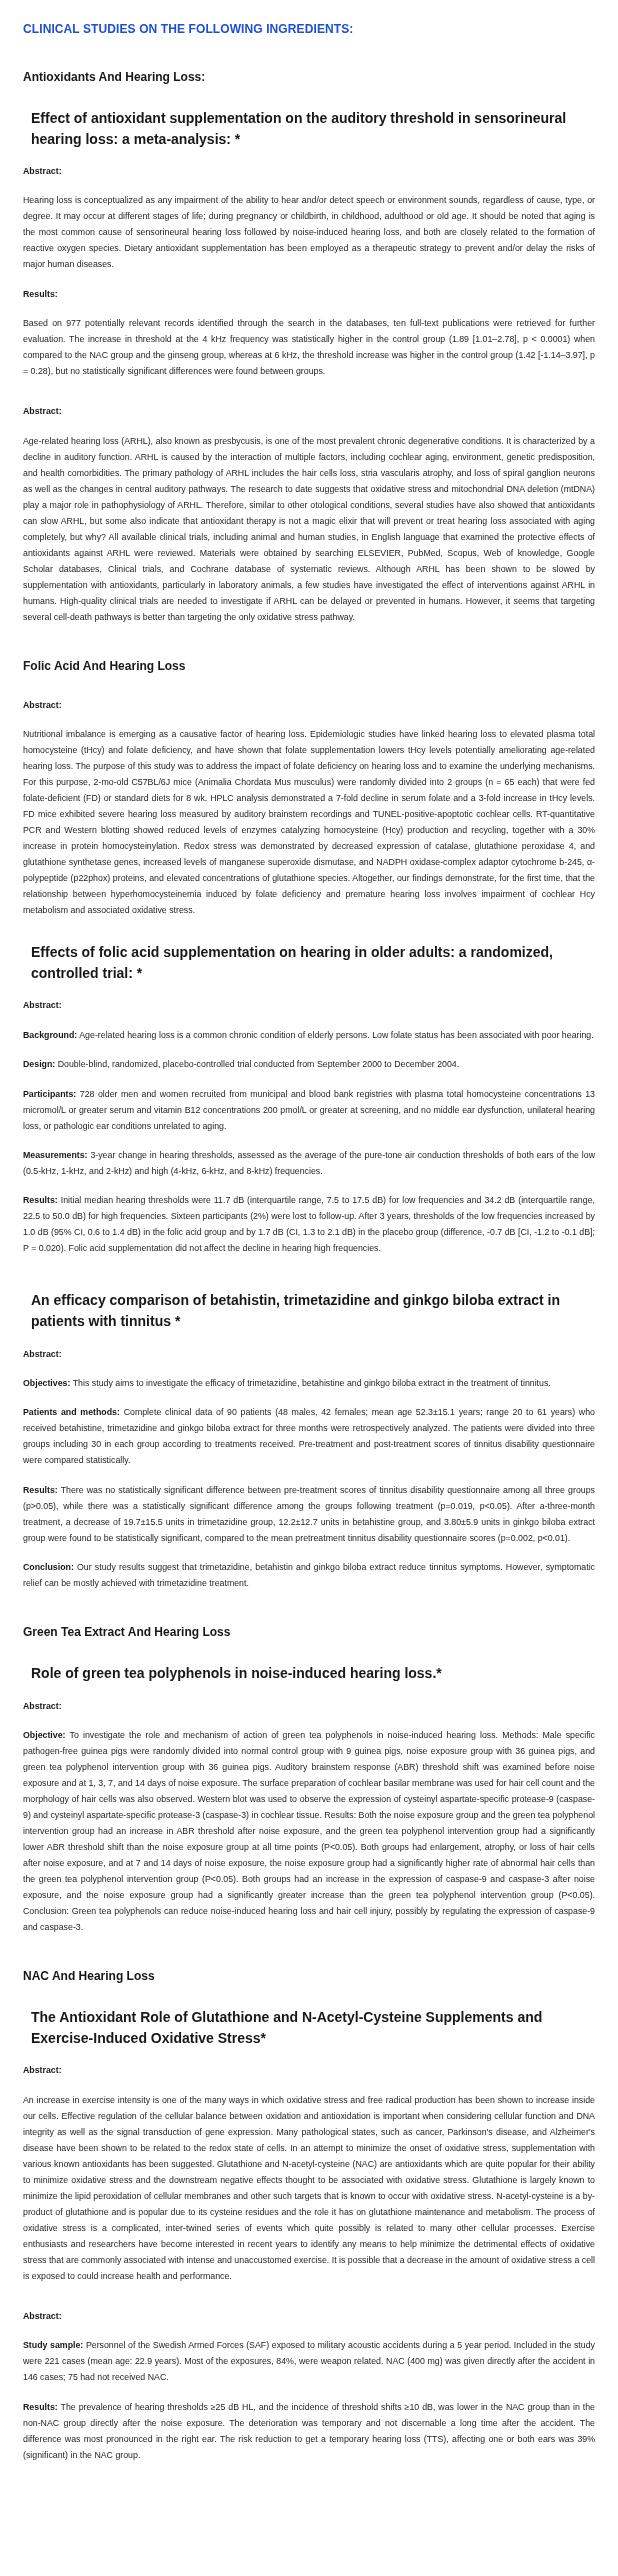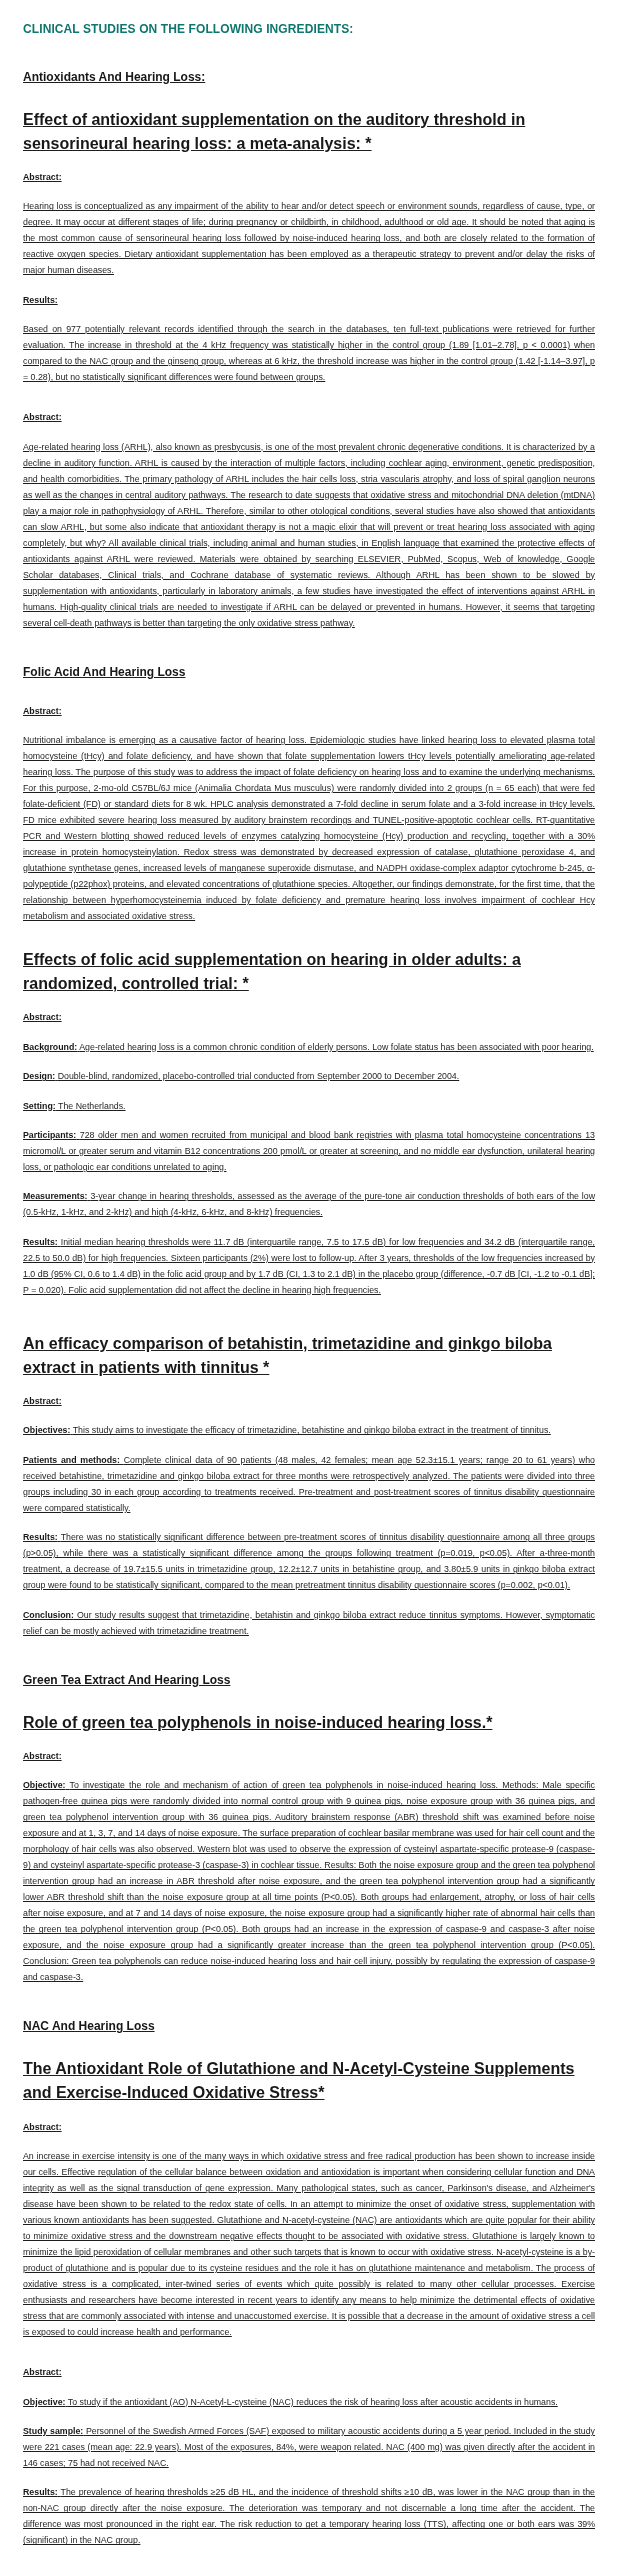--- a/index.html
+++ b/index.html
@@ -8,38 +8,38 @@
     min-height: 3217px;
     box-sizing: border-box;
     padding: 21.6px 23px 31px 23px;
     font-family: "Liberation Sans", "DejaVu Sans", sans-serif;
     color: #1e1e1e;
     font-size: 8.8px;
   }
   h1.page-title {
     font-size: 12px;
     font-weight: bold;
-    color: #0f766e;
+    color: #1d4ed8;
     margin: 0;
     letter-spacing: 0.1px;
   }
-  section.ingredient-section { margin-top: 34px; text-decoration: underline; }
+  section.ingredient-section { margin-top: 34px; }
   h2.section-heading {
     font-size: 12px;
     font-weight: bold;
     color: #181818;
     margin: 0;
   }
   article.study { margin-top: 24px; }
   h3.study-title {
-    font-size: 16px;
+    font-size: 14px;
     font-weight: bold;
     color: #181818;
     line-height: 1.5;
-    margin: 0;
+    margin: 8px;
   }
   p.block {
     margin: 13.4px 0 0 0;
     line-height: 1.82;
     text-align: justify;
   }
   p.block strong.field-label { font-weight: bold; color: #181818; }
 </style>
 </head>
 <body>
@@ -65,21 +65,20 @@
         <h2 class="section-heading">Folic Acid And Hearing Loss</h2>
         <article class="study">
           <p class="block"><strong class="field-label">Abstract:</strong></p>
           <p class="block"><span>Nutritional imbalance is emerging as a causative factor of hearing loss. Epidemiologic studies have linked hearing loss to elevated plasma total homocysteine (tHcy) and folate deficiency, and have shown that folate supplementation lowers tHcy levels potentially ameliorating age-related hearing loss. The purpose of this study was to address the impact of folate deficiency on hearing loss and to examine the underlying mechanisms. For this purpose, 2-mo-old C57BL/6J mice (Animalia Chordata Mus musculus) were randomly divided into 2 groups (n = 65 each) that were fed folate-deficient (FD) or standard diets for 8 wk. HPLC analysis demonstrated a 7-fold decline in serum folate and a 3-fold increase in tHcy levels. FD mice exhibited severe hearing loss measured by auditory brainstem recordings and TUNEL-positive-apoptotic cochlear cells. RT-quantitative PCR and Western blotting showed reduced levels of enzymes catalyzing homocysteine (Hcy) production and recycling, together with a 30% increase in protein homocysteinylation. Redox stress was demonstrated by decreased expression of catalase, glutathione peroxidase 4, and glutathione synthetase genes, increased levels of manganese superoxide dismutase, and NADPH oxidase-complex adaptor cytochrome b-245, α-polypeptide (p22phox) proteins, and elevated concentrations of glutathione species. Altogether, our findings demonstrate, for the first time, that the relationship between hyperhomocysteinemia induced by folate deficiency and premature hearing loss involves impairment of cochlear Hcy metabolism and associated oxidative stress.</span></p>
         </article>
         <article class="study">
           <h3 class="study-title">Effects of folic acid supplementation on hearing in older adults: a randomized, controlled trial: *</h3>
           <p class="block"><strong class="field-label">Abstract:</strong></p>
           <p class="block"><strong class="field-label">Background:</strong> <span>Age-related hearing loss is a common chronic condition of elderly persons. Low folate status has been associated with poor hearing.</span></p>
           <p class="block"><strong class="field-label">Design:</strong> <span>Double-blind, randomized, placebo-controlled trial conducted from September 2000 to December 2004.</span></p>
-          <p class="block"><strong class="field-label">Setting:</strong> <span>The Netherlands.</span></p>
           <p class="block"><strong class="field-label">Participants:</strong> <span>728 older men and women recruited from municipal and blood bank registries with plasma total homocysteine concentrations 13 micromol/L or greater serum and vitamin B12 concentrations 200 pmol/L or greater at screening, and no middle ear dysfunction, unilateral hearing loss, or pathologic ear conditions unrelated to aging.</span></p>
           <p class="block"><strong class="field-label">Measurements:</strong> <span>3-year change in hearing thresholds, assessed as the average of the pure-tone air conduction thresholds of both ears of the low (0.5-kHz, 1-kHz, and 2-kHz) and high (4-kHz, 6-kHz, and 8-kHz) frequencies.</span></p>
           <p class="block"><strong class="field-label">Results:</strong> <span>Initial median hearing thresholds were 11.7 dB (interquartile range, 7.5 to 17.5 dB) for low frequencies and 34.2 dB (interquartile range, 22.5 to 50.0 dB) for high frequencies. Sixteen participants (2%) were lost to follow-up. After 3 years, thresholds of the low frequencies increased by 1.0 dB (95% CI, 0.6 to 1.4 dB) in the folic acid group and by 1.7 dB (CI, 1.3 to 2.1 dB) in the placebo group (difference, -0.7 dB [CI, -1.2 to -0.1 dB]; P = 0.020). Folic acid supplementation did not affect the decline in hearing high frequencies.</span></p>
         </article>
       </section>
       <section class="ingredient-section">
         <article class="study">
           <h3 class="study-title">An efficacy comparison of betahistin, trimetazidine and ginkgo biloba extract in patients with tinnitus *</h3>
           <p class="block"><strong class="field-label">Abstract:</strong></p>
           <p class="block"><strong class="field-label">Objectives:</strong> <span>This study aims to investigate the efficacy of trimetazidine, betahistine and ginkgo biloba extract in the treatment of tinnitus.</span></p>
@@ -98,21 +97,20 @@
       </section>
       <section class="ingredient-section">
         <h2 class="section-heading">NAC And Hearing Loss</h2>
         <article class="study">
           <h3 class="study-title">The Antioxidant Role of Glutathione and N-Acetyl-Cysteine Supplements and Exercise-Induced Oxidative Stress*</h3>
           <p class="block"><strong class="field-label">Abstract:</strong></p>
           <p class="block"><span>An increase in exercise intensity is one of the many ways in which oxidative stress and free radical production has been shown to increase inside our cells. Effective regulation of the cellular balance between oxidation and antioxidation is important when considering cellular function and DNA integrity as well as the signal transduction of gene expression. Many pathological states, such as cancer, Parkinson's disease, and Alzheimer's disease have been shown to be related to the redox state of cells. In an attempt to minimize the onset of oxidative stress, supplementation with various known antioxidants has been suggested. Glutathione and N-acetyl-cysteine (NAC) are antioxidants which are quite popular for their ability to minimize oxidative stress and the downstream negative effects thought to be associated with oxidative stress. Glutathione is largely known to minimize the lipid peroxidation of cellular membranes and other such targets that is known to occur with oxidative stress. N-acetyl-cysteine is a by-product of glutathione and is popular due to its cysteine residues and the role it has on glutathione maintenance and metabolism. The process of oxidative stress is a complicated, inter-twined series of events which quite possibly is related to many other cellular processes. Exercise enthusiasts and researchers have become interested in recent years to identify any means to help minimize the detrimental effects of oxidative stress that are commonly associated with intense and unaccustomed exercise. It is possible that a decrease in the amount of oxidative stress a cell is exposed to could increase health and performance.</span></p>
         </article>
         <article class="study">
           <p class="block"><strong class="field-label">Abstract:</strong></p>
-          <p class="block"><strong class="field-label">Objective:</strong> <span>To study if the antioxidant (AO) N-Acetyl-L-cysteine (NAC) reduces the risk of hearing loss after acoustic accidents in humans.</span></p>
           <p class="block"><strong class="field-label">Study sample:</strong> <span>Personnel of the Swedish Armed Forces (SAF) exposed to military acoustic accidents during a 5 year period. Included in the study were 221 cases (mean age: 22.9 years). Most of the exposures, 84%, were weapon related. NAC (400 mg) was given directly after the accident in 146 cases; 75 had not received NAC.</span></p>
           <p class="block"><strong class="field-label">Results:</strong> <span>The prevalence of hearing thresholds ≥25 dB HL, and the incidence of threshold shifts ≥10 dB, was lower in the NAC group than in the non-NAC group directly after the noise exposure. The deterioration was temporary and not discernable a long time after the accident. The difference was most pronounced in the right ear. The risk reduction to get a temporary hearing loss (TTS), affecting one or both ears was 39% (significant) in the NAC group.</span></p>
         </article>
       </section>
     </div>
 
 </main>
 
 
 </body></html>

